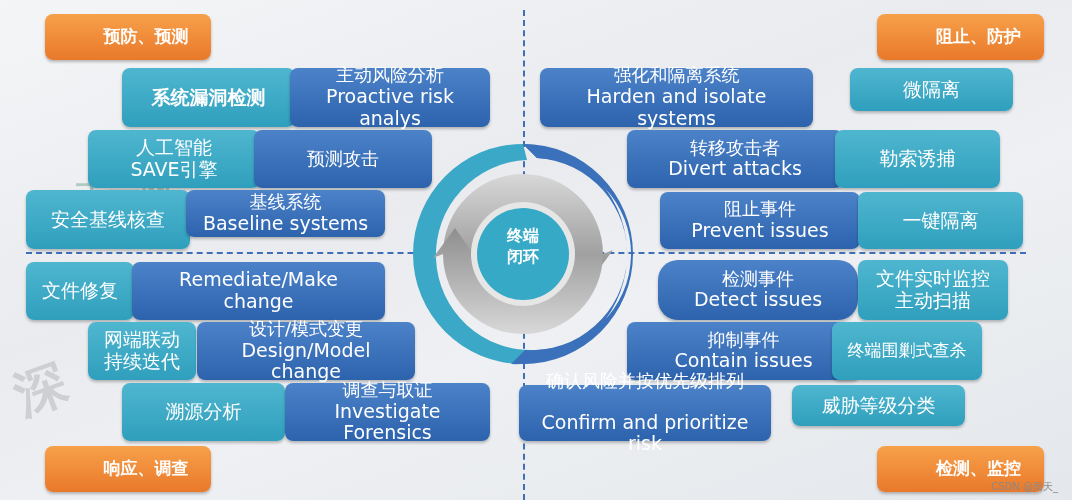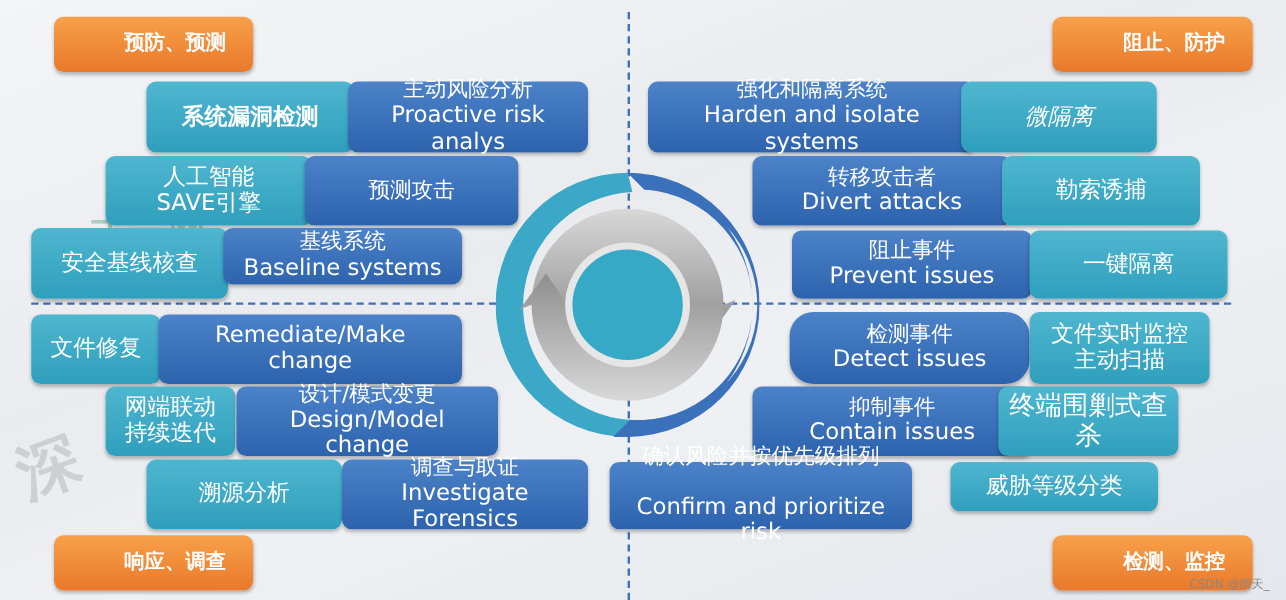--- a/index.html
+++ b/index.html
@@ -52,21 +52,21 @@
   <span class="zh">基线系统</span>
   <span class="en">Baseline systems</span>
 </div>
 
 <div class="box orange" style="left:877px;top:14px;width:131px;height:46px;">阻止、防护</div>
 
 <div class="box blue" style="left:540px;top:68px;width:273px;height:59px;">
   <span class="zh">强化和隔离系统</span>
   <span class="en" style="width:200px;text-align:center;">Harden and isolate systems</span>
 </div>
-<div class="box teal" style="left:801px;top:68px;width:163px;height:59px;font-style:italic;">微隔离</div>
+<div class="box teal" style="left:850px;top:68px;width:163px;height:43px;">微隔离</div>
 
 <div class="box blue" style="left:627px;top:130px;width:216px;height:58px;">
   <span class="zh">转移攻击者</span>
   <span class="en">Divert attacks</span>
 </div>
 <div class="box teal" style="left:835px;top:130px;width:165px;height:58px;">勒索诱捕</div>
 
 <div class="box blue" style="left:660px;top:192px;width:200px;height:57px;">
   <span class="zh" style="font-family:'DejaVu Serif','Liberation Serif',serif;">阻止事件</span>
   <span class="en">Prevent issues</span>
@@ -101,23 +101,23 @@
 </div>
 <div class="box teal" style="left:858px;top:260px;width:150px;height:60px;">
   <span>文件实时监控</span>
   <span>主动扫描</span>
 </div>
 
 <div class="box blue" style="left:627px;top:322px;width:233px;height:58px;text-align:center;">
   <span class="zh">抑制事件</span>
   <span class="en">Contain issues</span>
 </div>
-<div class="box teal" style="left:832px;top:322px;width:150px;height:58px;font-size:22px;">终端围剿式查杀</div>
+<div class="box teal" style="left:832px;top:322px;width:150px;height:58px;font-size:17px;">终端围剿式查杀</div>
 
-<div class="box blue" style="left:508px;top:385px;width:252px;height:56px;gap:20px;">
+<div class="box blue" style="left:519px;top:385px;width:252px;height:56px;gap:20px;">
   <span class="zh">确认风险并按优先级排列</span>
   <span class="en" style="width:230px;">Confirm and prioritize risk</span>
 </div>
 <div class="box teal" style="left:792px;top:385px;width:173px;height:41px;">威胁等级分类</div>
 
 <div class="box orange" style="left:877px;top:446px;width:131px;height:46px;">检测、监控</div>
 
 <div class="circle-wrap">
   <svg width="220" height="224" viewBox="0 0 220 224">
     <defs>
@@ -134,15 +134,19 @@
     <path d="M110 2 A110 110 0 0 0 110 222 L122 208 A94 94 0 0 1 114 18 Z" fill="#3aa8c6"></path>
     <path d="M110 2 L124 16 A96 96 0 0 1 112 208 L98 222 A110 110 0 0 0 110 2 Z" fill="#3b70ba"></path>
     <path d="M110 2 A110 110 0 0 1 110 222 L120 208 A96 96 0 0 0 124 16 Z" fill="#3b70ba"></path>
 
     <path d="M30 112 A80 80 0 0 1 190 112 L200 108 L178 138 L160 112 A50 50 0 0 0 60 112 Z" fill="url(#gry)"></path>
     <path d="M190 112 A80 80 0 0 1 30 112 L20 116 L42 86 L60 112 A50 50 0 0 0 160 112 Z" fill="url(#gry2)"></path>
 
     <circle cx="110" cy="112" r="52" fill="#e6e6e6"></circle>
     <circle cx="110" cy="112" r="46" fill="#36a9c6"></circle>
   </svg>
+  <div style="position:absolute;left:64px;top:84px;width:92px;text-align:center;color:#fff;font-family:'DejaVu Serif','Liberation Serif',serif;font-size:16px;font-weight:bold;line-height:1.3;">
+    <div>终端</div>
+    <div>闭环</div>
+  </div>
 </div>
 
 <div class="csdn">CSDN @雨天_</div>
 
 </body></html>

